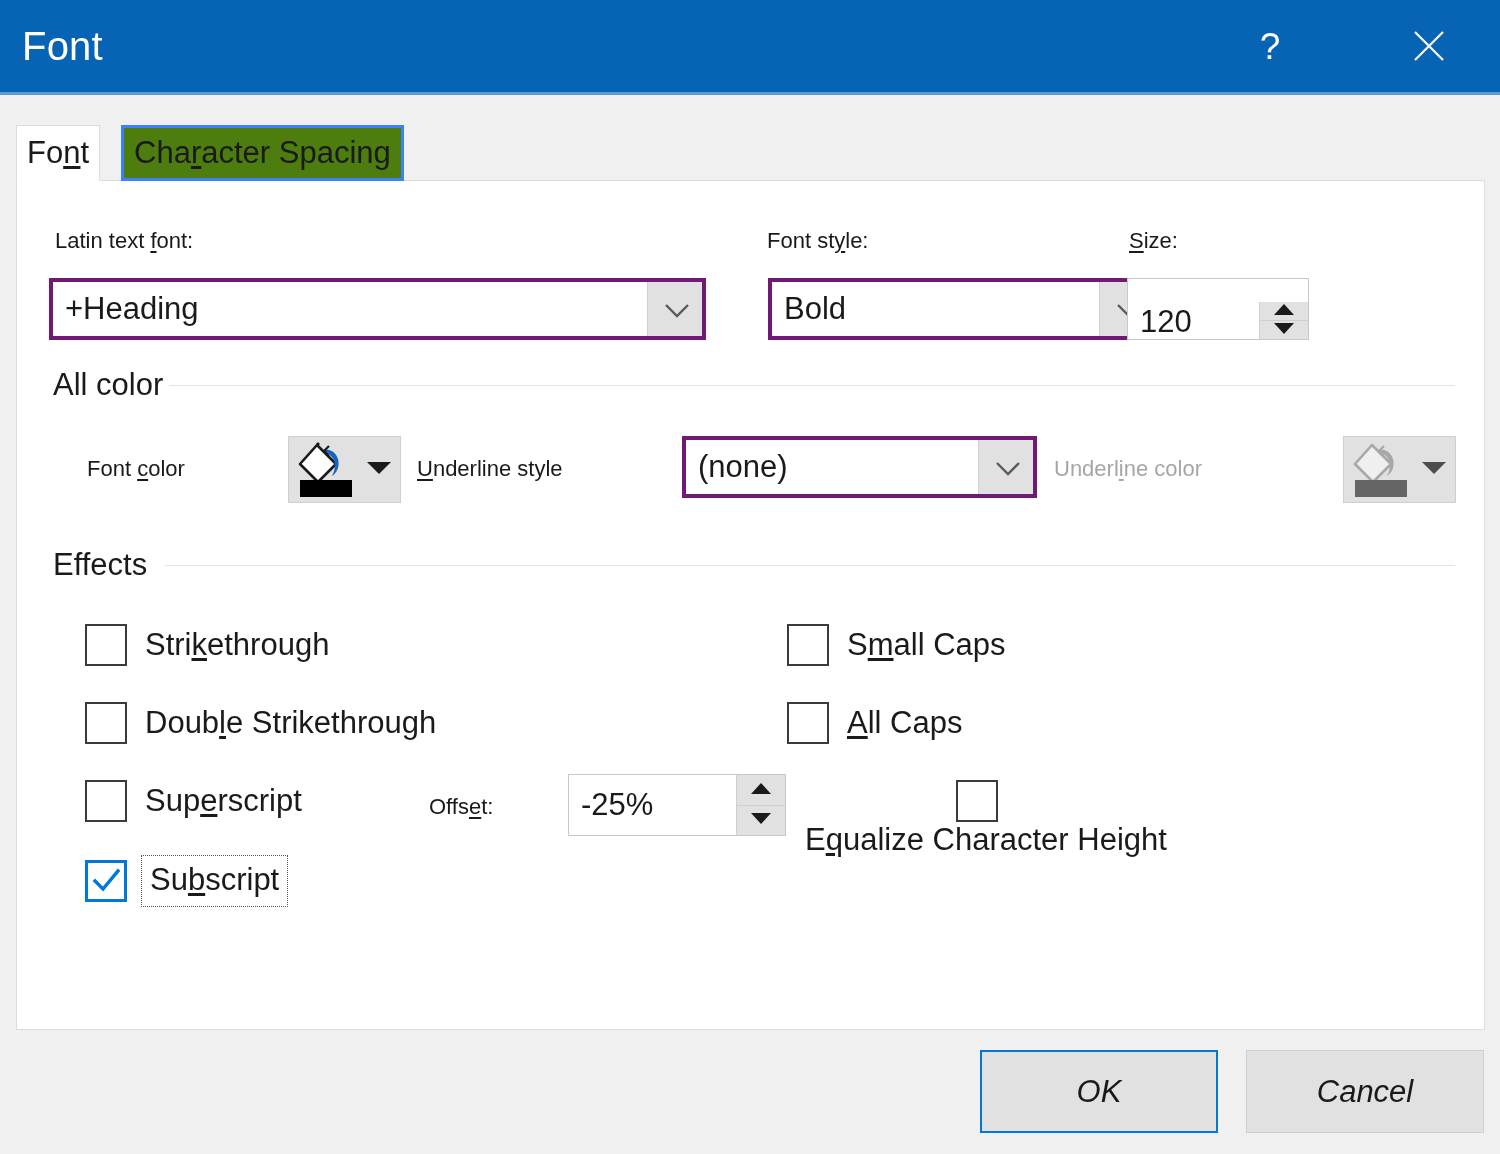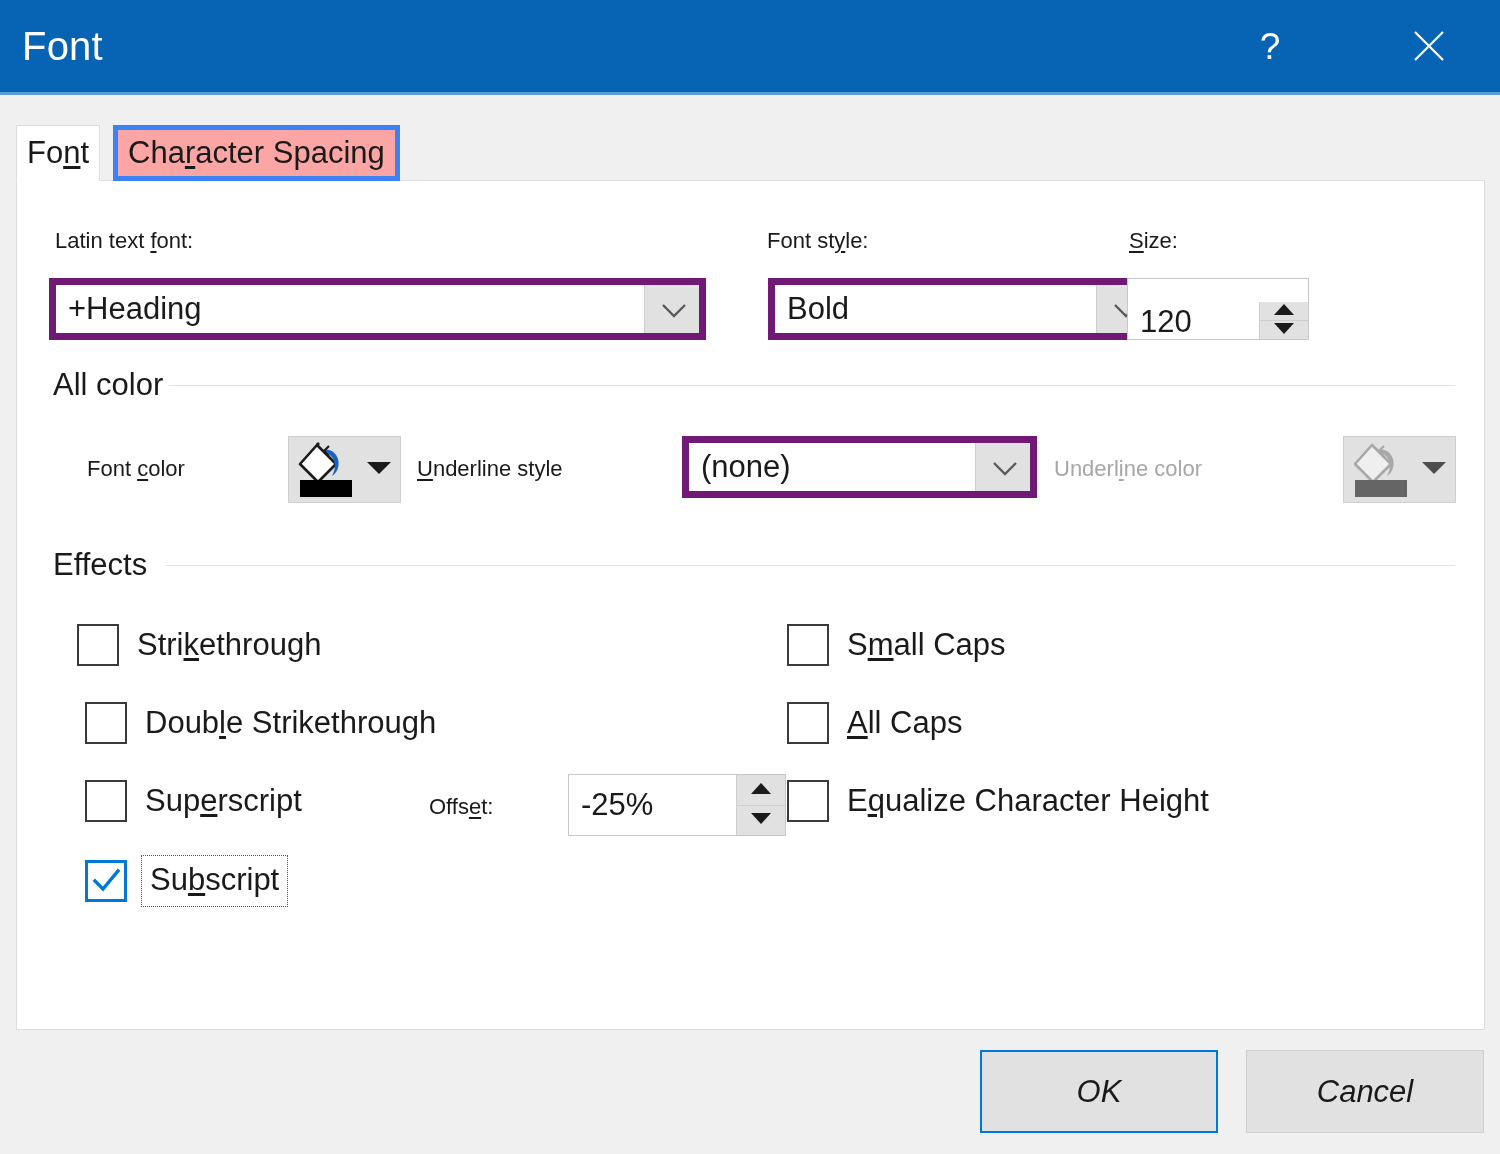--- a/index.html
+++ b/index.html
@@ -75,23 +75,23 @@
     cursor: default;
   }
   .tab.active {
     left: 0;
     background: #ffffff;
     border: 1px solid #dcdcdc;
     border-bottom: 1px solid #ffffff;
     z-index: 3;
   }
   .tab.inactive {
-    left: 97px;
-    background: #fca5a5;
-    border: 5px solid #3b82f6;
+    left: 105px;
+    background: #4d7c0f;
+    border: 3px solid #3b82f6;
     z-index: 2;
   }
 
   
   .panel {
     position: absolute;
     left: 16px; top: 180px;
     width: 1469px; height: 850px;
     background: #ffffff;
     border: 1px solid #dcdcdc;
@@ -119,21 +119,21 @@
   .grouprule {
     position: absolute;
     height: 1px;
     background: #e3e3e3;
   }
 
   
   .combo {
     position: absolute;
     background: #ffffff;
-    border: 7px solid #701a75;
+    border: 4px solid #701a75;
     box-sizing: border-box;
     display: flex;
     align-items: stretch;
   }
   .combo .val {
     flex: 1 1 auto;
     display: flex;
     align-items: center;
     padding-left: 12px;
     font-size: 31px;
@@ -410,21 +410,21 @@
     <span class="caret">
       <svg width="26" height="15" viewBox="0 0 26 15">
           <polygon points="1,2 25,2 13,14" fill="#4d4d4d"></polygon>
         </svg>
     </span>
   </div>
 
   <div class="grouphdr" style="left:36px; top:366px;">Effects</div>
   <div class="grouprule" style="left:148px; top:384px; width:1290px;"></div>
 
-  <div class="cbrow" style="left:60px; top:443px;">
+  <div class="cbrow" style="left:68px; top:443px;">
     <span class="cbox"></span>
     <span class="cblabel">Stri<span class="u">k</span>ethrough</span>
   </div>
 
   <div class="cbrow" style="left:68px; top:521px;">
     <span class="cbox"></span>
     <span class="cblabel">Doub<span class="u">l</span>e Strikethrough</span>
   </div>
 
   <div class="cbrow" style="left:68px; top:599px;">
@@ -467,21 +467,21 @@
   <div class="cbrow" style="left:770px; top:443px;">
     <span class="cbox"></span>
     <span class="cblabel">S<span class="u">m</span>all Caps</span>
   </div>
 
   <div class="cbrow" style="left:770px; top:521px;">
     <span class="cbox"></span>
     <span class="cblabel"><span class="u">A</span>ll Caps</span>
   </div>
 
-  <div class="cbrow" style="left:770px; top:599px;">
+  <div class="cbrow" style="left:770px; top:599px;flex-direction:column;">
     <span class="cbox"></span>
     <span class="cblabel">E<span class="u">q</span>ualize Character Height</span>
   </div>
 
 </div>
 
 <div class="btn default" style="left:980px; top:1050px; width:238px; height:83px;">
   <span>OK</span>
 </div>
 <div class="btn" style="left:1246px; top:1050px; width:238px; height:83px;">

